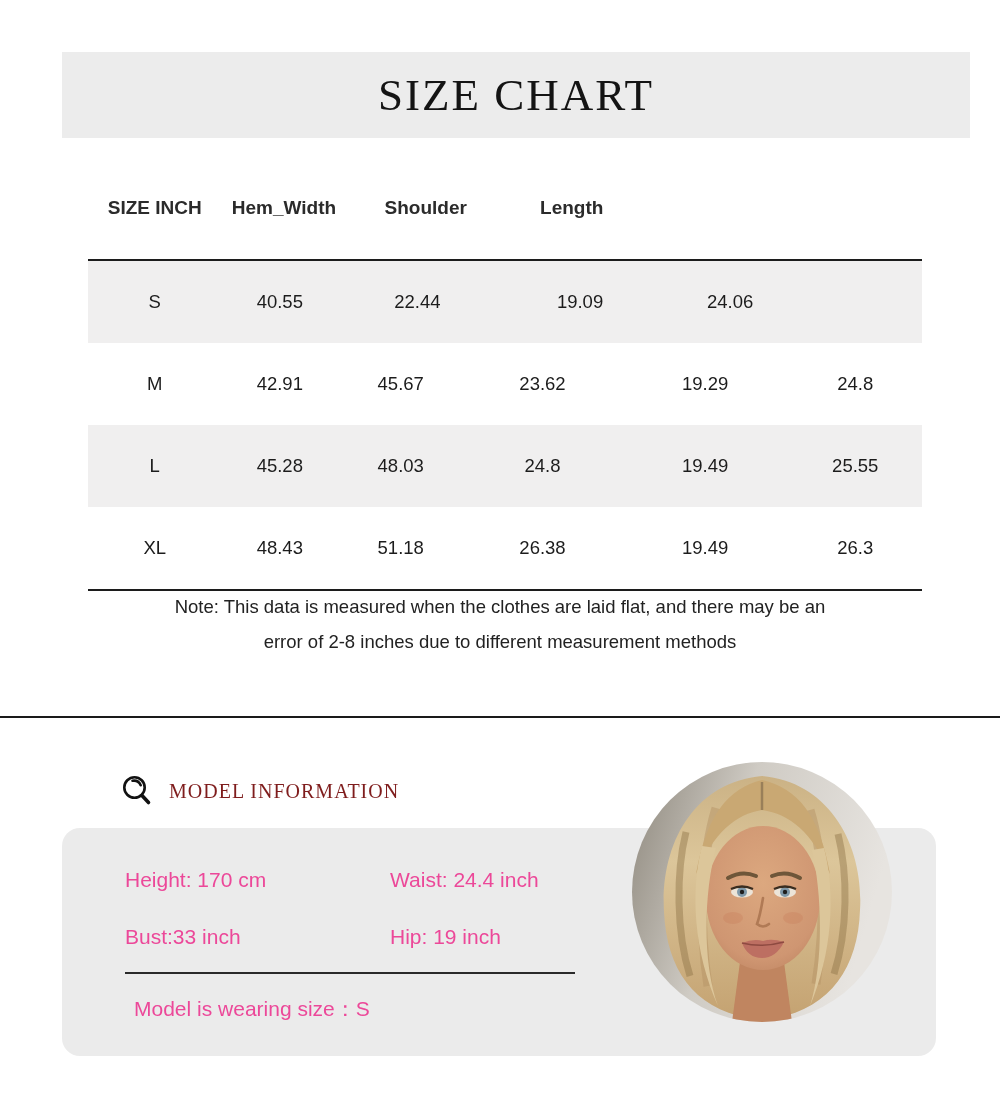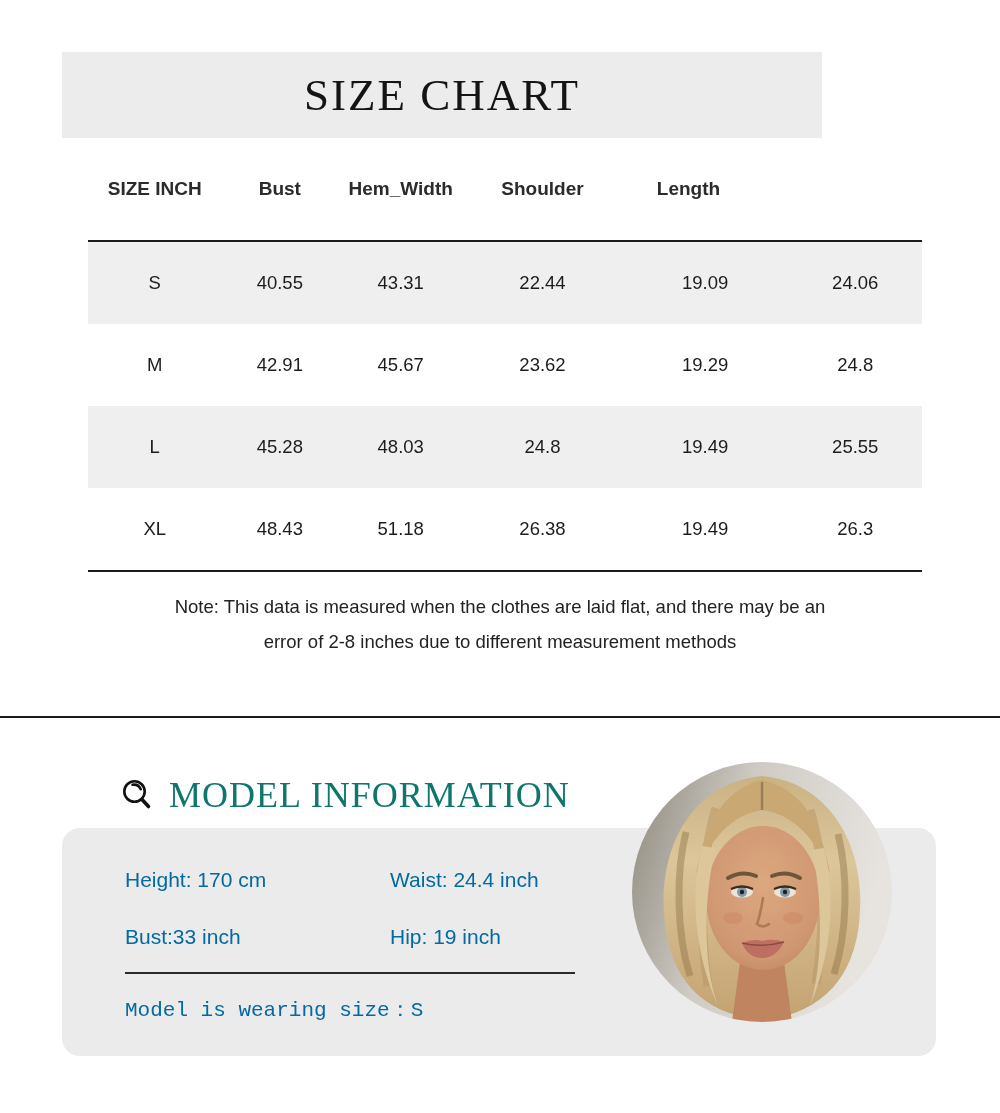--- a/index.html
+++ b/index.html
@@ -12,21 +12,21 @@
     height: 1113px;
     background: #ffffff;
     overflow: hidden;
     margin: 0 auto;
   }
 
   
   .banner {
     position: absolute;
     left: 62px; top: 52px;
-    width: 760px; height: 86px;
+    width: 908px; height: 86px;
     background: #ececec;
     display: flex; align-items: center; justify-content: center;
   }
   .banner h1 {
     font-family: "Liberation Serif", serif;
     font-weight: 500;
     font-size: 45px;
     letter-spacing: 2px;
     color: #141414;
   }
@@ -46,20 +46,21 @@
   .c1 { width: 14%; }
   .c2 { width: 15%; }
   .c3 { width: 19%; }
   .c4 { width: 20%; }
   .c5 { width: 16%; }
   .thead-row {
     height: 102px;
     font-weight: bold;
     font-size: 19px;
     color: #2b2b2b;
+    margin-top: 19px;
   }
   .tbody {
     border-top: 2px solid #1c1c1c;
     border-bottom: 2px solid #1c1c1c;
   }
   .data-row { height: 82px; font-size: 18.5px; color: #1c1c1c; }
   .data-row.stripe { background: #f0efef; }
 
   
   .note {
@@ -84,46 +85,46 @@
   
   .model-heading {
     position: absolute;
     left: 120px; top: 774px;
     display: flex; align-items: center; gap: 16px;
   }
   .model-heading .mag { width: 33px; height: 34px; display:block; }
   .model-heading h2 {
     font-family: "Liberation Serif", serif;
     font-weight: 500;
-    font-size: 36px;
+    font-size: 20px;
     letter-spacing: 1px;
-    color: #0f766e;
+    color: #7f1d1d;
   }
 
   .info-box {
     position: absolute;
     left: 62px; top: 828px;
     width: 874px; height: 228px;
     background: #ebebeb;
     border-radius: 18px;
   }
 
-  .stat { position: absolute; font-size: 21px; color: #0369a1; }
+  .stat { position: absolute; font-size: 21px; color: #ec4899; }
   .stat-height { left: 125px; top: 868px; }
   .stat-waist  { left: 390px; top: 868px; }
   .stat-bust   { left: 125px; top: 925px; }
   .stat-hip    { left: 390px; top: 925px; }
 
   .info-divider {
     position: absolute;
     left: 125px; top: 972px;
     width: 450px; height: 2px;
     background: #2a2a2a;
   }
-  .stat-wearing { left: 125px; top: 995px; font-family: Liberation Mono, monospace; }
+  .stat-wearing { left: 134px; top: 995px; }
 
   
   .model-photo {
     position: absolute;
     left: 632px; top: 762px;
     width: 260px; height: 260px;
     border-radius: 50%;
     overflow: hidden;
   }
   .model-photo svg { display: block; }
@@ -133,31 +134,29 @@
 
 <div class="page">
 
   <div class="banner">
     <h1>SIZE CHART</h1>
   </div>
 
   <div class="size-table">
     <div class="trow thead-row">
       <div class="c0">SIZE INCH</div>
-      <div class="c1">Bust</div>
       <div class="c2">Hem_Width</div>
       <div class="c3">Shoulder</div>
       <div class="c5">Length</div>
     </div>
 
     <div class="tbody">
       <div class="trow data-row stripe">
         <div class="c0">S</div>
         <div class="c1">40.55</div>
-        <div class="c2">43.31</div>
         <div class="c3">22.44</div>
         <div class="c4">19.09</div>
         <div class="c5">24.06</div>
       </div>
       <div class="trow data-row">
         <div class="c0">M</div>
         <div class="c1">42.91</div>
         <div class="c2">45.67</div>
         <div class="c3">23.62</div>
         <div class="c4">19.29</div>

